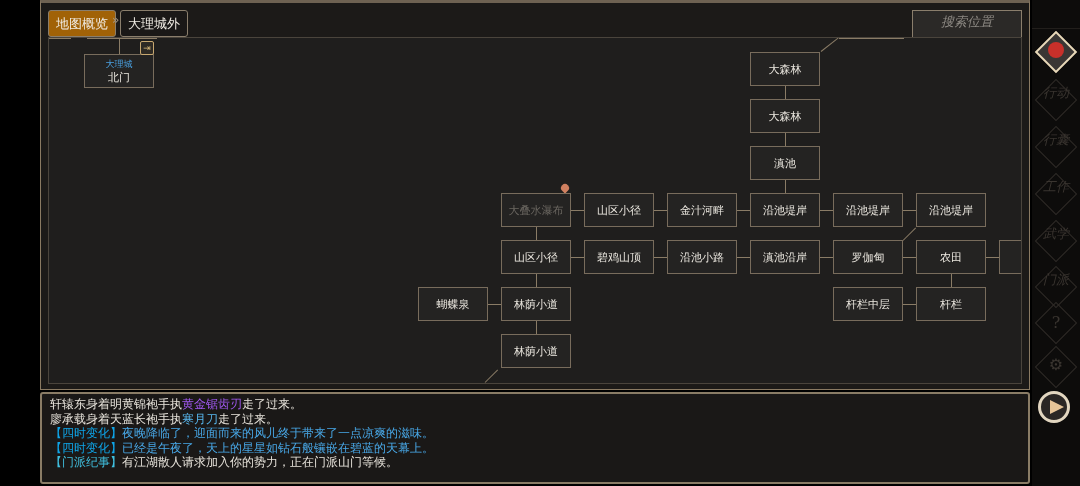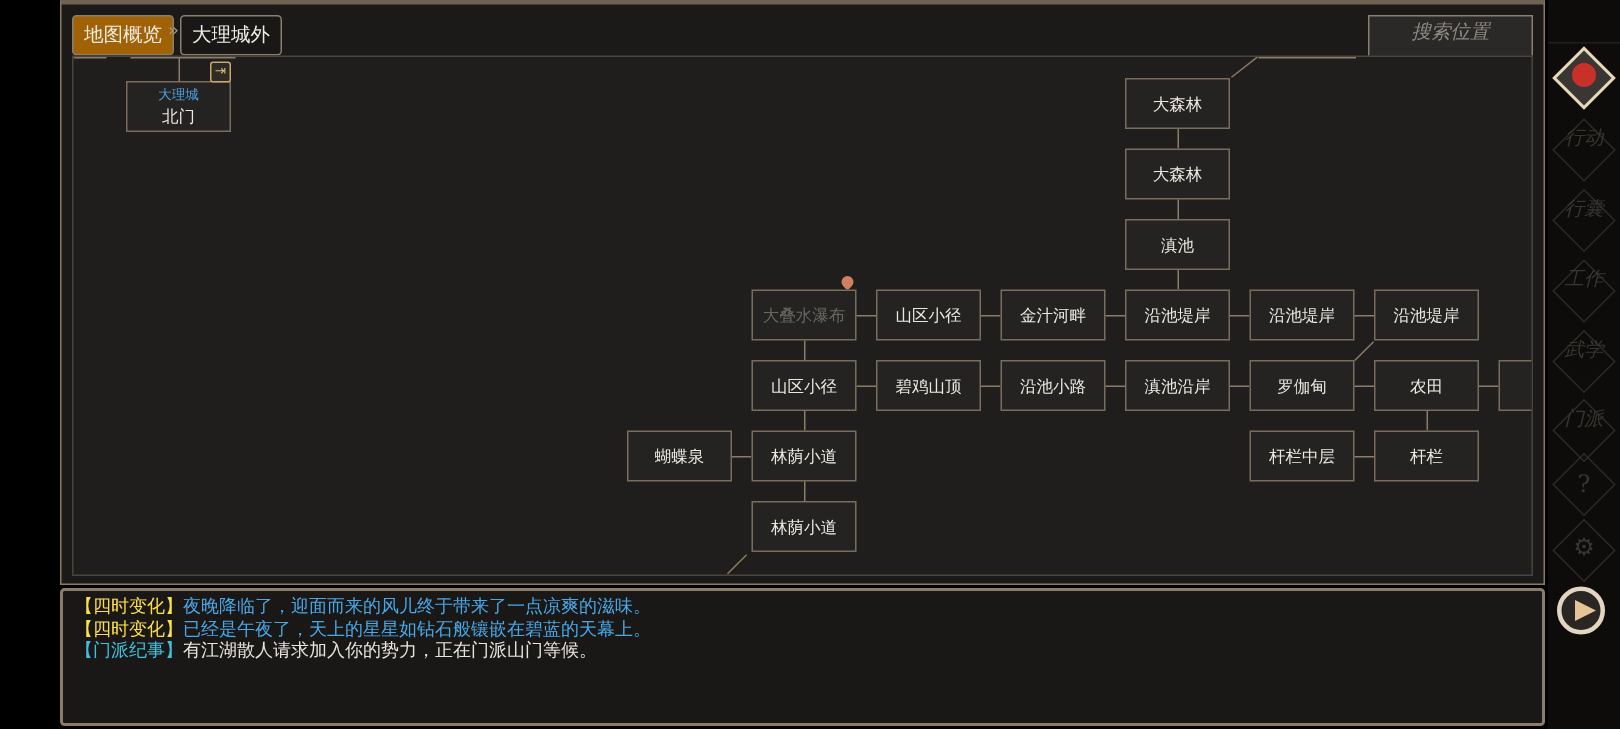--- a/index.html
+++ b/index.html
@@ -45,21 +45,21 @@
   .pin {
     position:absolute; width:8px; height:8px; border-radius:50% 50% 50% 0; transform:rotate(-45deg);
     background:#d08060;
   }
   .log {
     position:absolute; left:40px; top:392px; width:990px; height:92px; box-sizing:border-box;
     background:#1a1817; border:2px solid #8a7c66; border-radius:3px; padding:3px 8px;
     font-size:12px; line-height:14.5px;
   }
   .log div { white-space:nowrap; }
-  .tag-green { color:#fde047; }
+  .tag-green { color:#0ea5e9; }
   .tag-cyan { color:#40c0e0; }
   .blue { color:#48a8e8; }
   .purple { color:#a058f0; }
   .sky { color:#58b8f0; }
   .sidebar { position:absolute; left:1032px; top:0; width:48px; height:486px; background:#0d0c0b; }
   .sb-top { position:absolute; left:0; top:0; width:48px; height:28px; border-bottom:1px solid #221f1c; }
   .diamond {
     position:absolute; left:9px; width:30px; height:30px; transform:rotate(45deg); box-sizing:border-box;
     border:1px solid #2e2a26;
   }
@@ -149,20 +149,22 @@
   <div class="node" style="left:867px;top:249px;">杆栏</div>
 
   <div class="vl" style="left:487px;top:283px;height:13px;width:1px;"></div>
 
   <div class="node" style="left:452px;top:296px;">林荫小道</div>
   <div class="diag" style="left:436px;top:344px;width:18px;transform:rotate(-45deg);"></div>
   <div class="hl" style="left:368px;top:345px;width:70px;height:1px;"></div>
 </div>
 
 <div class="log">
+  <div><span>轩辕东身着明黄锦袍手执</span><span class="purple">黄金锯齿刃</span><span>走了过来。</span></div>
+  <div><span>廖承载身着天蓝长袍手执</span><span class="sky">寒月刀</span><span>走了过来。</span></div>
   <div><span class="tag-green">【四时变化】</span><span class="blue">夜晚降临了，迎面而来的风儿终于带来了一点凉爽的滋味。</span></div>
   <div><span class="tag-green">【四时变化】</span><span class="blue">已经是午夜了，天上的星星如钻石般镶嵌在碧蓝的天幕上。</span></div>
   <div><span class="tag-cyan">【门派纪事】</span><span>有江湖散人请求加入你的势力，正在门派山门等候。</span></div>
 </div>
 
 <div class="sidebar">
   <div class="sb-top"></div>
   <div class="diamond active" style="top:37px;"></div>
   <div style="position:absolute;left:16px;top:42px;width:16px;height:16px;border-radius:50%;background:#c8302a;"></div>
 

